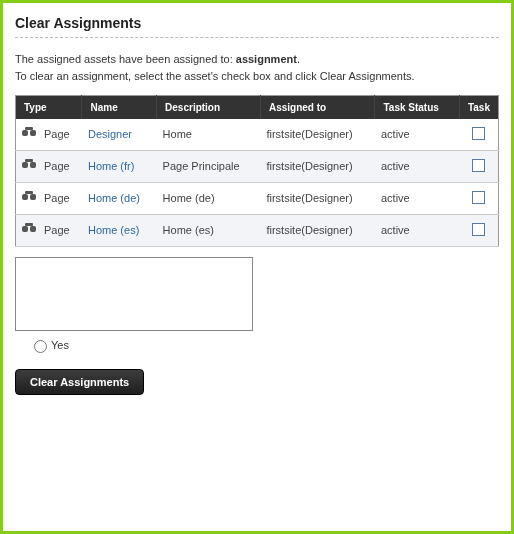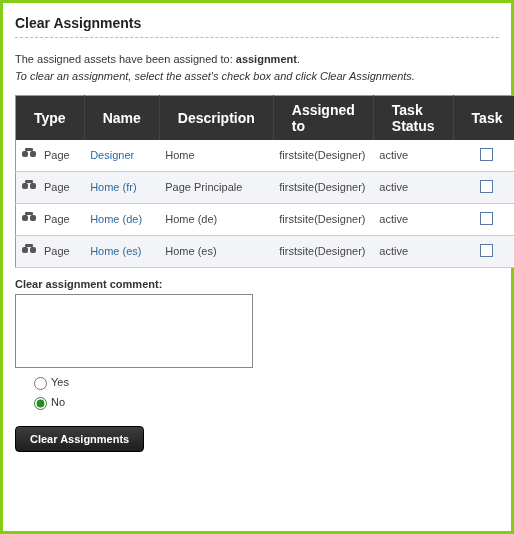--- a/index.html
+++ b/index.html
@@ -24,34 +24,34 @@
     margin: 2px 0 6px 0;
     color: #222;
   }
   .dashed {
     border: none;
     border-top: 1px dashed #bbb;
     margin: 0 0 14px 0;
   }
   .intro { margin: 0 0 2px 0; color: #333; line-height: 1.4; }
   .intro b { font-weight: bold; }
-  .instr { margin: 2px 0 10px 0; color: #333; line-height: 1.4; font-style: italic; }
+  .instr { margin: 2px 0 10px 0; color: #333; line-height: 1.4; }
   table.assets {
     width: 100%;
     border-collapse: collapse;
     border: 1px solid #999;
     margin-bottom: 10px;
   }
   table.assets thead th {
     background: #333;
     color: #fff;
     font-weight: bold;
     text-align: left;
-    font-size: 14px;
-    padding: 6px 18px;
+    font-size: 10px;
+    padding: 6px 8px;
     border-right: 1px solid #444;
   }
   table.assets thead th:last-child { border-right: none; text-align: center; }
   table.assets tbody td {
     padding: 8px 6px;
     border-bottom: 1px solid #ccc;
     color: #444;
     vertical-align: middle;
   }
   table.assets tbody tr.odd { background: #fff; }
@@ -170,26 +170,21 @@
         <td>Page</td>
         <td class="name"><a href="#">Home (es)</a></td>
         <td>Home (es)</td>
         <td>firstsite(Designer)</td>
         <td>active</td>
         <td class="ck"><span class="chk"></span></td>
       </tr>
     </tbody>
   </table>
 
-  <label class="section">Clear assignment comment:</label>
   <textarea class="comment" value="" style=""></textarea>
 
   <div class="radio-row">
     <input type="radio" name="rm" style="">
     <span>Yes</span>
   </div>
-  <div class="radio-row">
-    <input type="radio" name="rm" checked="" style="">
-    <span>No</span>
-  </div>
 
   <button class="btn">Clear Assignments</button>
 </div>
 
 </body></html>

